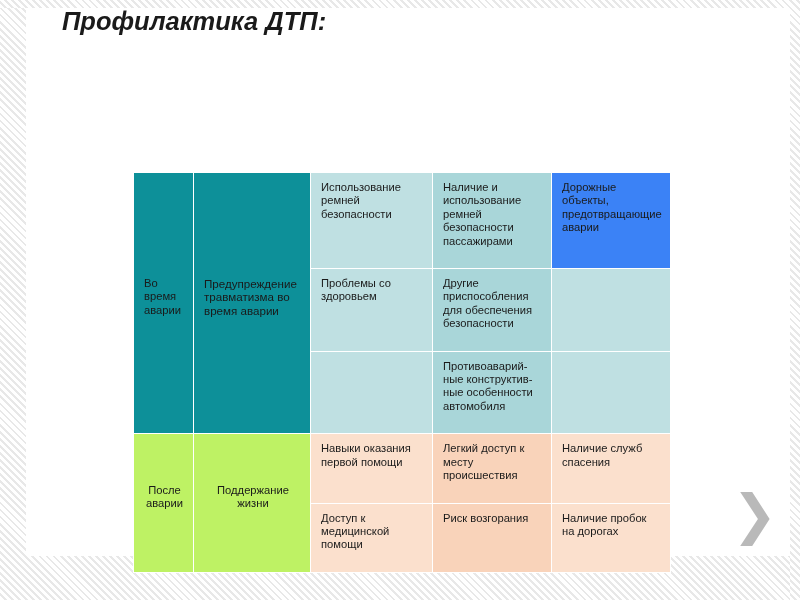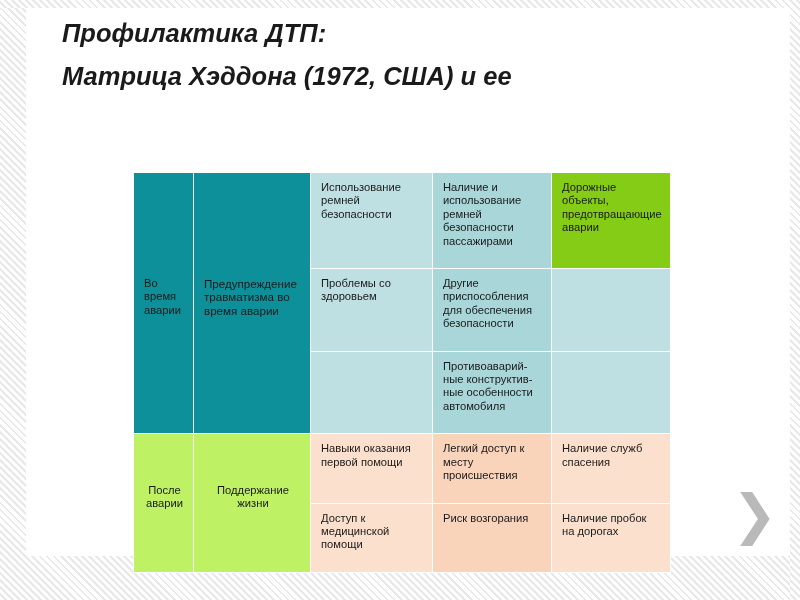--- a/index.html
+++ b/index.html
@@ -37,21 +37,20 @@
     width: 700px;
   }
   .title-line {
     font-size: 25.5px;
     font-weight: bold;
     font-style: italic;
     color: #1a1a1a;
     line-height: 31px;
     letter-spacing: 0px;
     white-space: pre;
-    margin-top: 12px;
   }
 
   .matrix {
     position: absolute;
     left: 133px;
     top: 172px;
     width: 537px;
     height: 380px;
     border-collapse: collapse;
     table-layout: fixed;
@@ -77,21 +76,21 @@
   .teal-head {
     background: #0d9099;
     color: #ffffff;
     vertical-align: middle !important;
     font-size: 11.2px;
     line-height: 13.4px;
   }
   .teal-head.label2 { font-size: 11.6px; }
   .cell-teal-a { background: #bfe0e2; }
   .cell-teal-b { background: #a9d6d9; }
-  .cell-teal-c { background: #84cc16; }
+  .cell-teal-c { background: #3b82f6; }
   .cell-teal-empty { background: #bfe0e2; }
 
   
   .orange-head {
     background: #bef264;
     color: #ffffff;
     vertical-align: middle !important;
     font-size: 11.2px;
     line-height: 13.4px;
     text-align: center;
@@ -121,21 +120,20 @@
 </head>
 <body>
 
 <div class="hatch hatch-left"></div>
 <div class="hatch hatch-top"></div>
 <div class="hatch hatch-bottom"></div>
 <div class="hatch hatch-right"></div>
 
 <div class="title-block">
   <div class="title-line">Профилактика ДТП:</div>
-  <div class="title-line">Матрица Хэддона (1972, США) и ее</div>
 </div>
 
 <table class="matrix">
   <colgroup>
     <col class="c1">
       <col class="c2">
       <col class="c3">
       <col class="c4">
       <col class="c5">
   </colgroup>

